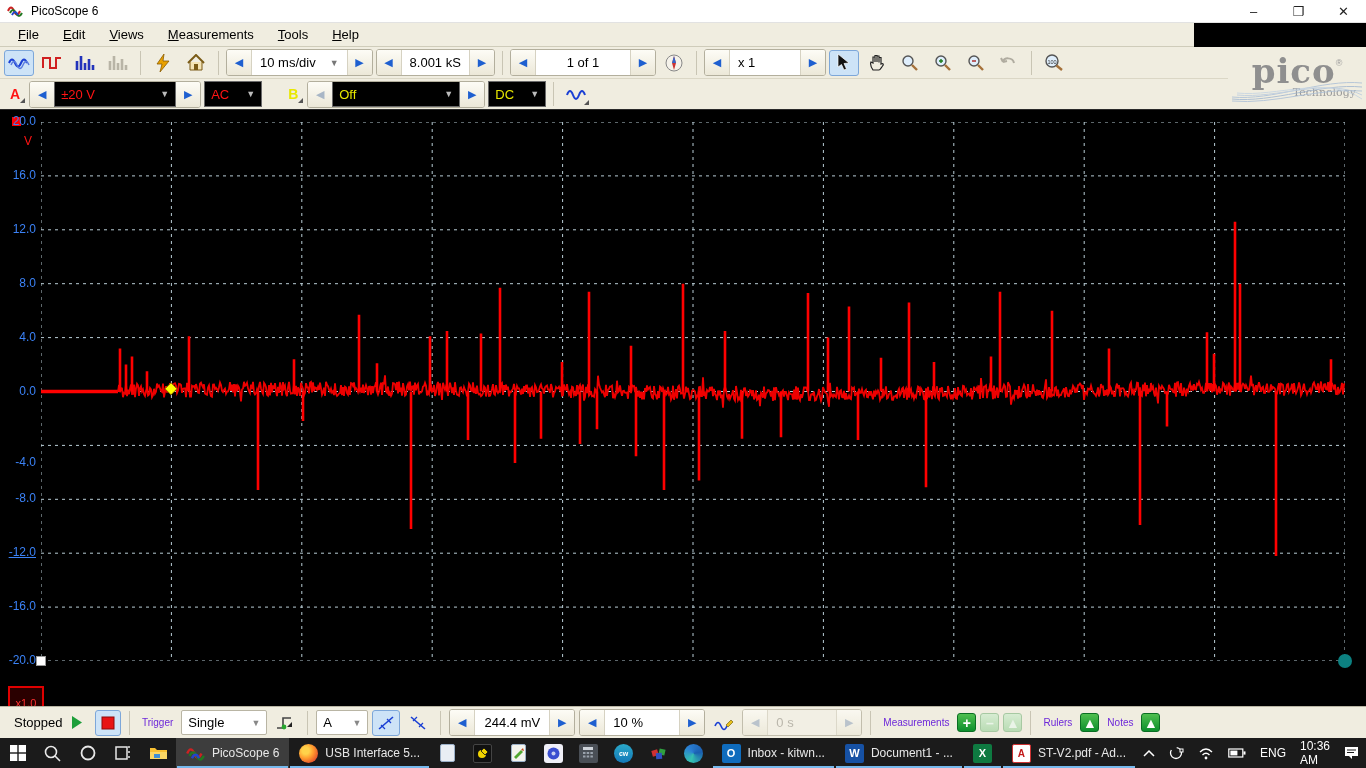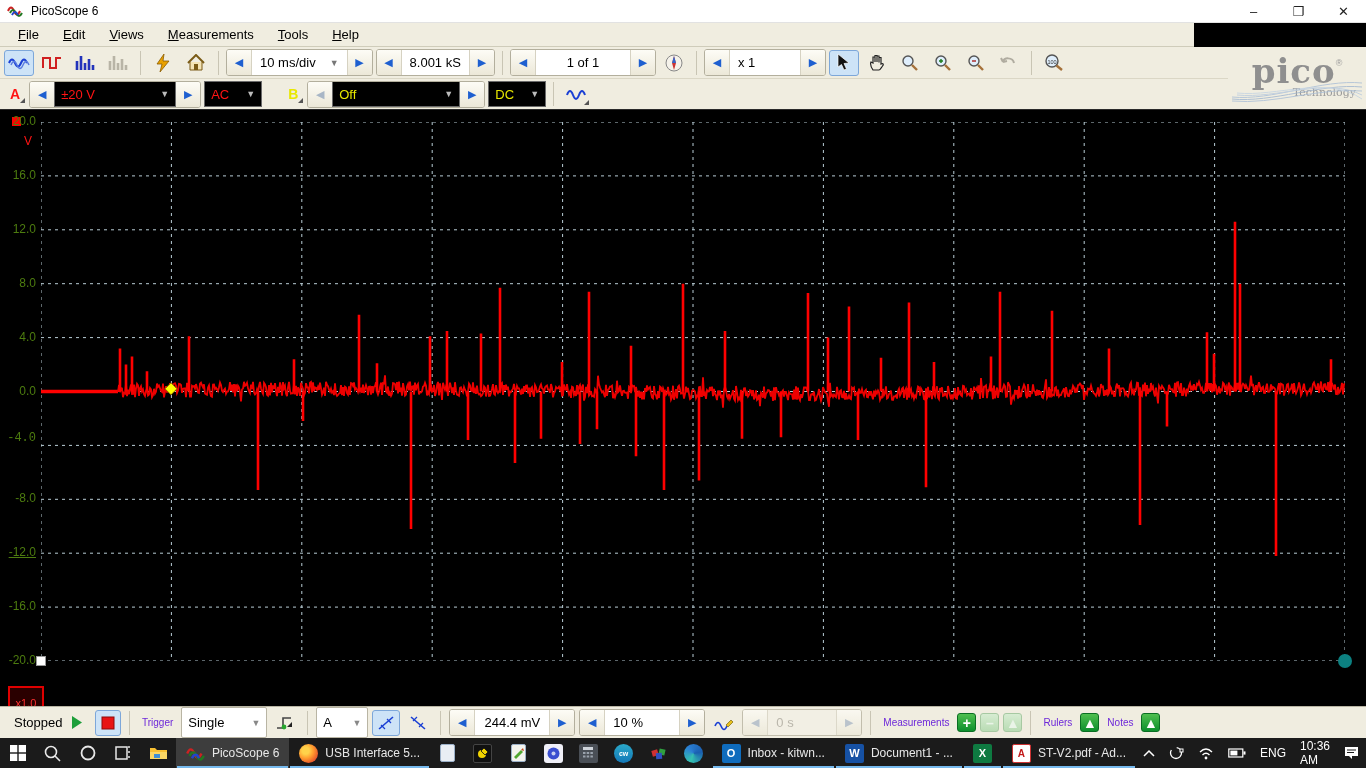--- a/index.html
+++ b/index.html
@@ -37,33 +37,33 @@
 
   
   .logopanel{position:absolute;right:0;top:0;width:138px;height:62px;background:#f0ede0;display:flex;flex-direction:column;align-items:center;justify-content:center;overflow:hidden}
   .picotext{font-family:"DejaVu Serif",serif;font-size:34px;font-weight:bold;color:#8f8f8f;line-height:26px;letter-spacing:1px}
   .picoreg{font-size:9px;color:#9a9a9a;vertical-align:top}
   .picotech{font-family:"DejaVu Serif",serif;font-size:11px;color:#9a9a9a;align-self:flex-end;margin-right:10px;margin-top:2px}
   .swoosh{position:absolute;left:4px;top:28px;opacity:.8}
 
   
   .plot{position:absolute;top:110px;left:0;width:1366px;height:596px;background:#000}
-  .ytick{position:absolute;width:36px;text-align:right;color:#4d7c0f;font-size:12px;right:auto}
+  .ytick{position:absolute;width:36px;text-align:right;color:#3b82f6;font-size:12px;right:auto}
   .yunit{position:absolute;color:#ff1414;font-size:12px}
   .chanmark{position:absolute;left:12px;top:7px;width:9px;height:9px;background:#ff0000}
   .tracewrap{position:absolute;left:41px;top:12px;width:1304px;height:539px}
   .cornerhandle{position:absolute;left:36px;top:546px;width:10px;height:10px;background:#ffffff;border:1px solid #999}
   .tealdot{position:absolute;left:1338px;top:544px;width:14px;height:14px;border-radius:50%;background:#0c8080}
   .zoomtab{position:absolute;left:8px;top:576px;width:36px;height:34px;background:#2a0000;border:2px solid #e00000;color:#ff3030;font-size:11px;display:flex;align-items:center;justify-content:center}
 
   
   .bottombar{position:absolute;top:706px;left:0;width:1366px;height:32px;background:#f0ede0;border-top:1px solid #b9b5a4;display:flex;align-items:center;padding:0 5px;gap:4px}
   .bbtn{height:26px;border:1px solid transparent;border-radius:3px;display:flex;align-items:center;gap:8px;padding:0 8px;font-size:13px;color:#000}
   .bbtn.sel{background:#cde3f7;border-color:#7da7d9;padding:0 5px}
-  .combo{background:#fff;border:1px solid #b9b5a4;border-radius:2px;height:31px;display:flex;align-items:center;justify-content:space-between;padding:11px 6px;font-size:13px}
+  .combo{background:#fff;border:1px solid #b9b5a4;border-radius:2px;height:25px;display:flex;align-items:center;justify-content:space-between;padding:11px 6px;font-size:13px}
   .combo .dd{color:#888;font-size:9px;margin-left:10px}
   .lbl{font-size:10px;color:#6d28d9;padding:0 4px}
   .grayval{color:#a9a59a}
   .greenbtn{width:19px;height:19px;border-radius:3px;background:linear-gradient(#4fbf4f,#0d8f2d);border:1px solid #0a6e22;color:#fff;display:flex;align-items:center;justify-content:center;font-size:14px;font-weight:bold}
   .greenbtn.dis{background:linear-gradient(#d7ecd2,#b9dcb4);border-color:#a7c9a2;color:#eaf4e8}
 
   
   .taskbar{position:absolute;top:738px;left:0;width:1366px;height:30px;background:#1b1b1b;display:flex;align-items:stretch}
   .tkbtn{width:44px;display:flex;align-items:center;justify-content:center}
   .tkapp{display:flex;align-items:center;gap:7px;padding:0 10px;position:relative;color:#e8e8e8;font-size:12px;max-width:160px;white-space:nowrap}
@@ -278,21 +278,21 @@
 
 <div class="plot">
   <div class="chanmark"></div>
   <div id="yticks">
       <div class="ytick" style="left: 0px; top: 4px;">20.0</div>
       <div class="ytick" style="left: 0px; top: 57.9px;">16.0</div>
       <div class="ytick" style="left: 0px; top: 111.8px;">12.0</div>
       <div class="ytick" style="left: 0px; top: 165.7px;">8.0</div>
       <div class="ytick" style="left: 0px; top: 219.6px;">4.0</div>
       <div class="ytick" style="left: 0px; top: 273.5px;">0.0</div>
-      <div class="ytick" style="left: 0px; top: 321px; font-family: Liberation Mono, monospace;">-4.0</div>
+      <div class="ytick" style="left: 0px; top: 345px;">-4.0</div>
       <div class="ytick" style="left: 0px; top: 381.3px;">-8.0</div>
       <div class="ytick" style="left: 0px; top: 435.2px; text-decoration: underline;">-12.0</div>
       <div class="ytick" style="left: 0px; top: 489.1px;">-16.0</div>
       <div class="ytick" style="left: 0px; top: 543px;">-20.0</div>
     </div>
   <div class="yunit" id="yunit" style="left:24px;top:24px">V</div>
 
   <div class="tracewrap">
     <svg width="1304" height="539" viewBox="0 0 1304 539">
       <path id="grid" fill="none" stroke="#b9cdd6" stroke-width="1" stroke-dasharray="3 4" d="M0.0 0 V539 M130.4 0 V539 M260.8 0 V539 M391.2 0 V539 M521.6 0 V539 M652.0 0 V539 M782.4 0 V539 M912.8 0 V539 M1043.2 0 V539 M1173.6 0 V539 M1304.0 0 V539 M0 0.0 H1304 M0 53.9 H1304 M0 107.8 H1304 M0 161.7 H1304 M0 215.6 H1304 M0 269.5 H1304 M0 323.4 H1304 M0 377.3 H1304 M0 431.2 H1304 M0 485.1 H1304 M0 539.0 H1304 "></path>

